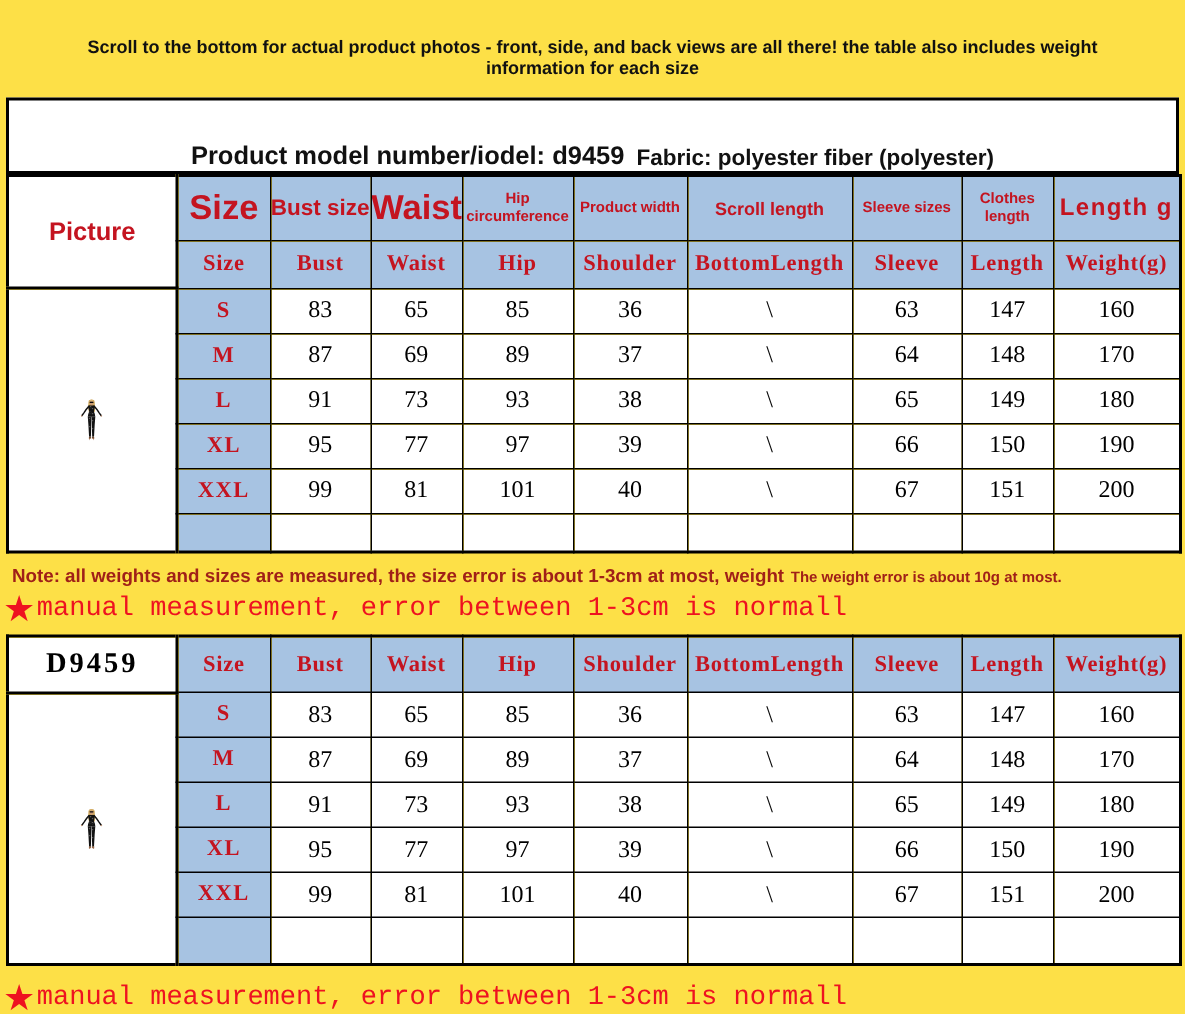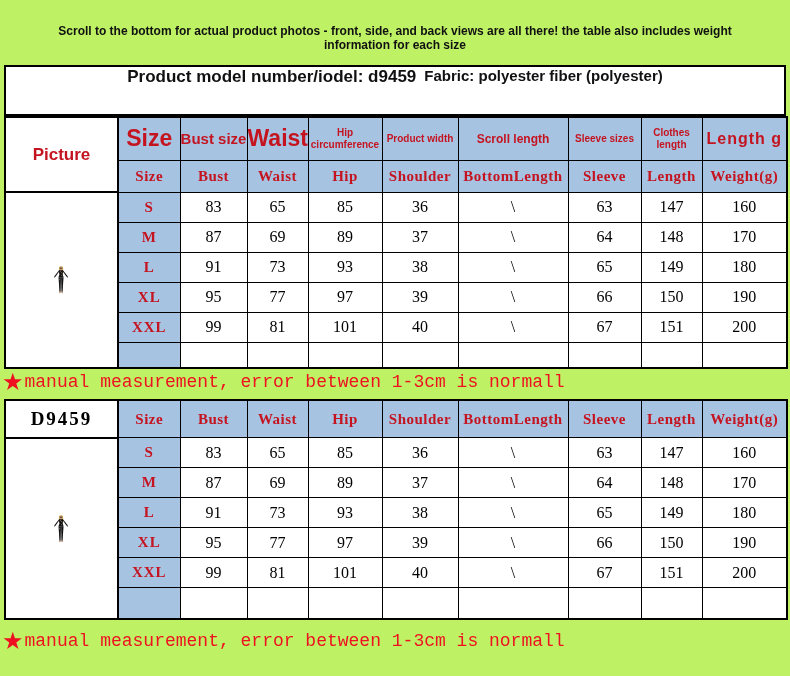--- a/index.html
+++ b/index.html
@@ -1,21 +1,21 @@
 <!DOCTYPE html>
 <html><head>
 <meta charset="utf-8">
 <style>
   html,body{margin:0;padding:0;background:#fff;}
-  .page{position:relative;width:790px;height:676px;background:#bef264;overflow:hidden;
+  .page{position:relative;width:790px;height:676px;background:#fde047;overflow:hidden;
         font-family:"Liberation Sans",sans-serif;}
   .top-notice{padding-top:24px;text-align:center;font-size:12px;font-weight:bold;
               color:#111;line-height:1.2;}
   .product-box{margin:12px 4px 0 4px;height:47px;border:2px solid #000;
-               display:flex;align-items:flex-start;justify-content:center;gap:8px;background:#fff;}
+               display:flex;align-items:flex-end;justify-content:center;gap:8px;background:#fff;}
   .product-box .model{font-size:17px;font-weight:bold;color:#111;}
   .product-box .fabric{font-size:15px;font-weight:bold;color:#111;}
 
   table.tbl{border-collapse:collapse;table-layout:fixed;width:782px;margin:0 4px;
             border:2px solid #000;}
   table.tbl td{border:1px solid #000;text-align:center;vertical-align:middle;
                padding:0;overflow:hidden;}
   .blue{background:#a7c3e2;}
   .white{background:#fff;}
 
@@ -211,20 +211,24 @@
       <td class="white"></td>
       <td class="white"></td>
       <td class="white"></td>
       <td class="white"></td>
       <td class="white"></td>
       <td class="white"></td>
     </tr>
   </tbody>
     </table>
 
+  <div class="note-line">
+    <span class="note-bold">Note: all weights and sizes are measured, the size error is about 1-3cm at most, weight</span>
+    <span class="note-small">The weight error is about 10g at most.</span>
+  </div>
 
   <div class="star-line">
     <span class="star-icon">★</span>
     <span>manual measurement, error between 1-3cm is normall</span>
   </div>
 
   <table class="tbl">
     <colgroup>
       <col style="width:113px">
         <col style="width:62px">

